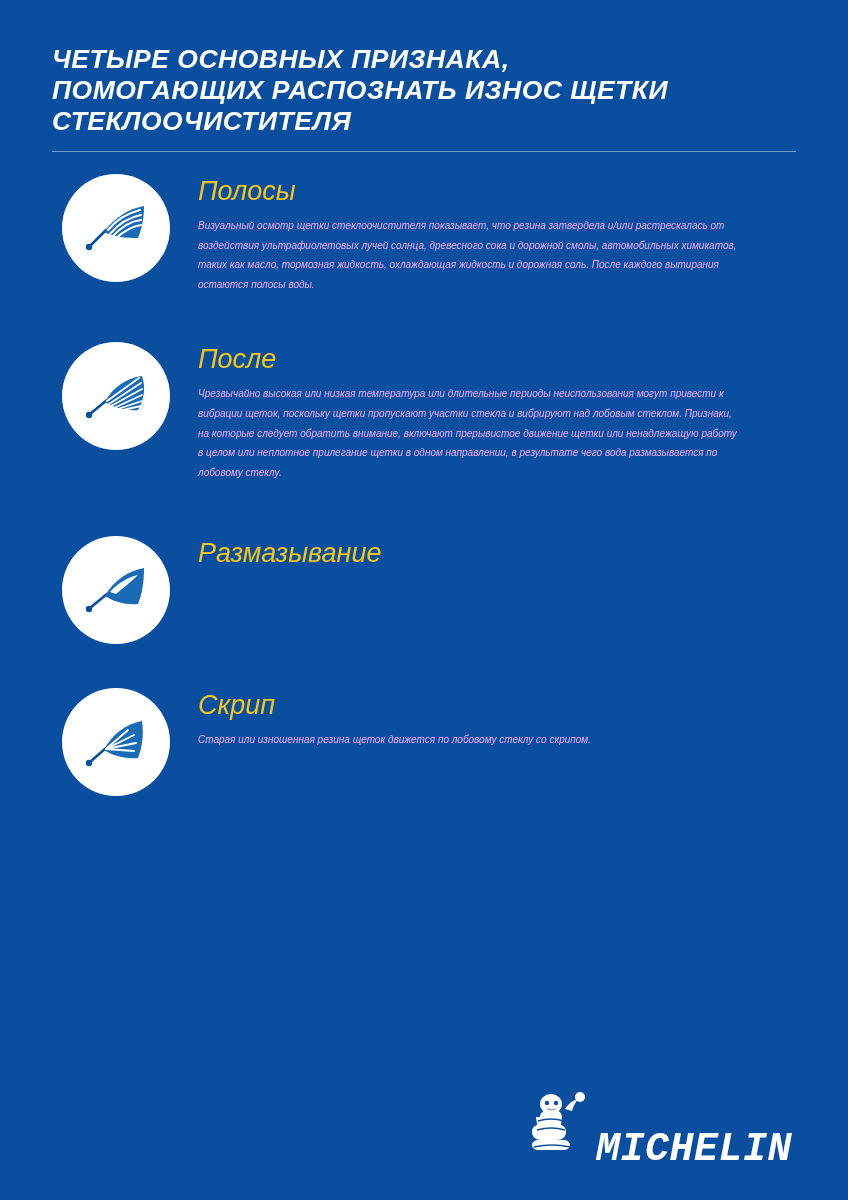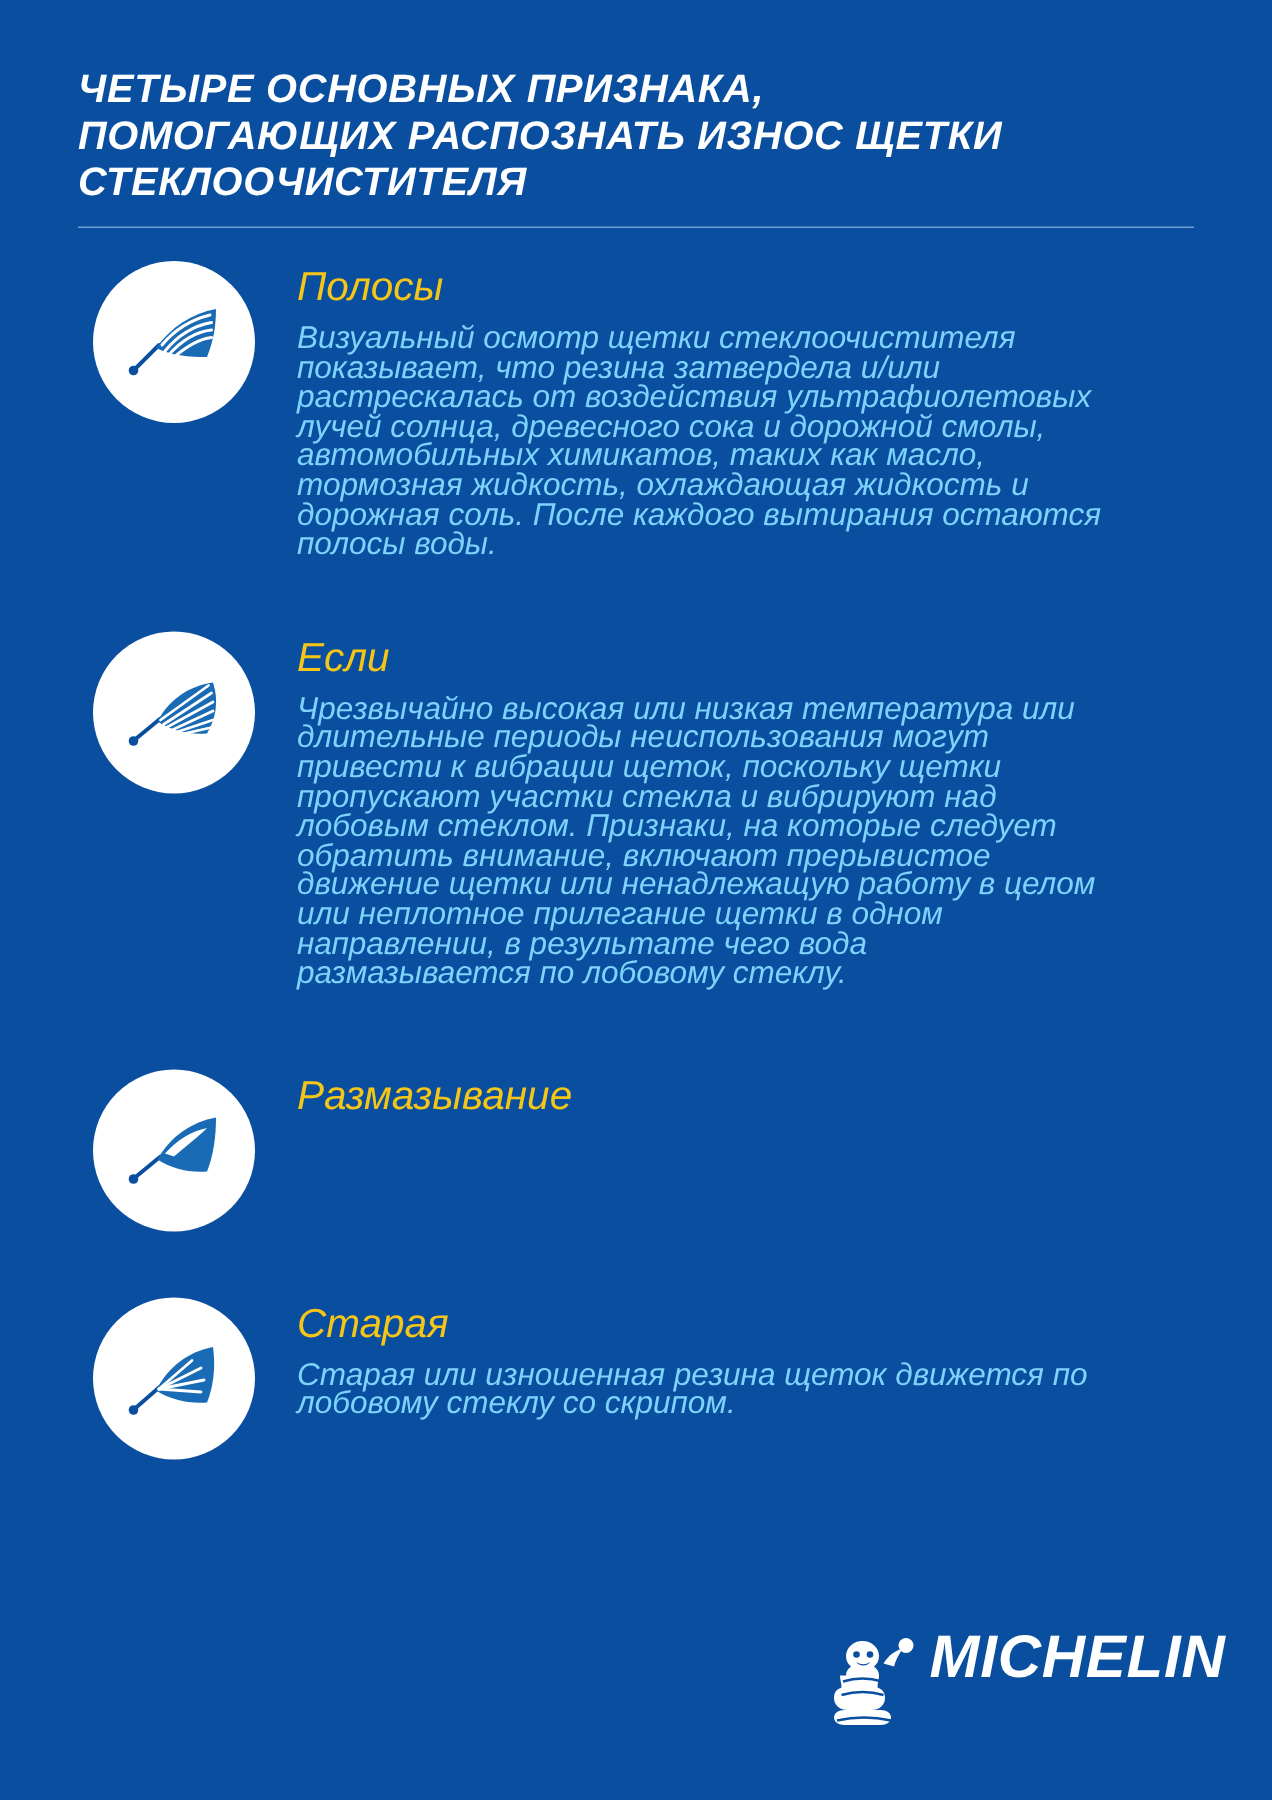--- a/index.html
+++ b/index.html
@@ -78,38 +78,39 @@
     font-style: italic;
   }
   .sec-title {
     color: #f5c518;
     font-size: 27px;
     line-height: 30px;
     font-weight: normal;
     margin: 0 0 10px 0;
   }
   .sec-body {
-    font-size: 21px;
+    font-size: 10px;
     line-height: 19.6px;
-    color: #7dd3fc;
+    color: #f0abfc;
     margin: 0;
     max-width: 540px;
   }
   .sp1 { margin-top: 8px; }
   .sp2 { margin-top: 48px; }
   .sp3 { margin-top: 54px; }
   .sp4 { margin-top: 44px; }
 
   .footer {
     position: absolute;
-    right: 31px;
+    right: 56px;
     bottom: 30px;
     display: flex;
-    align-items: flex-start;
+    align-items: flex-end;
     gap: 8px;
+    font-family: Liberation Mono, monospace;
   }
   .michelin-word {
     font-size: 40px;
     font-weight: bold;
     font-style: italic;
     letter-spacing: 0.5px;
     color: #ffffff;
     line-height: 40px;
   }
   .bib {
@@ -168,21 +169,21 @@
               <path d="M33 48 L65 27"></path>
               <path d="M35 50 L66 33"></path>
               <path d="M38 52 L66 39"></path>
               <path d="M42 53 L66 45"></path>
               <path d="M47 54 L65 50"></path>
             </g>
           </svg>
         </div>
       </div>
       <div class="text-col">
-        <h2 class="sec-title">Если</h2>
+        <h2 class="sec-title">После</h2>
         <p class="sec-body">Чрезвычайно высокая или низкая температура или длительные периоды неиспользования могут привести к вибрации щеток, поскольку щетки пропускают участки стекла и вибрируют над лобовым стеклом. Признаки, на которые следует обратить внимание, включают прерывистое движение щетки или ненадлежащую работу в целом или неплотное прилегание щетки в одном направлении, в результате чего вода размазывается по лобовому стеклу.</p>
       </div>
     </div>
 
     <div class="section sp3">
       <div class="icon-col">
         <div class="badge">
           <svg width="80" height="80" viewBox="0 0 80 80">
             <g stroke="#0a4f9f" stroke-width="2.6" fill="none" stroke-linecap="round">
               <path d="M14 58 L31 44"></path>
@@ -210,21 +211,21 @@
             <g stroke="#ffffff" stroke-width="1.9" fill="none" stroke-linecap="round">
               <path d="M30 47 L52 28"></path>
               <path d="M30 47 L58 33"></path>
               <path d="M30 47 L60 41"></path>
               <path d="M30 47 L58 49"></path>
             </g>
           </svg>
         </div>
       </div>
       <div class="text-col">
-        <h2 class="sec-title">Старая</h2>
+        <h2 class="sec-title">Скрип</h2>
         <p class="sec-body">Старая или изношенная резина щеток движется по лобовому стеклу со скрипом.</p>
       </div>
     </div>
 
   </div>
 
   <div class="footer">
     <div class="bib">
       <svg width="70" height="78" viewBox="0 0 70 78">
         <g fill="#ffffff">

